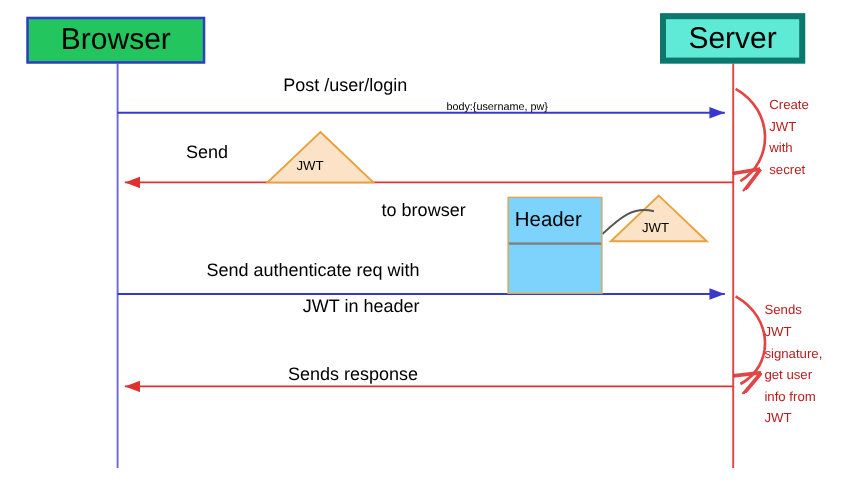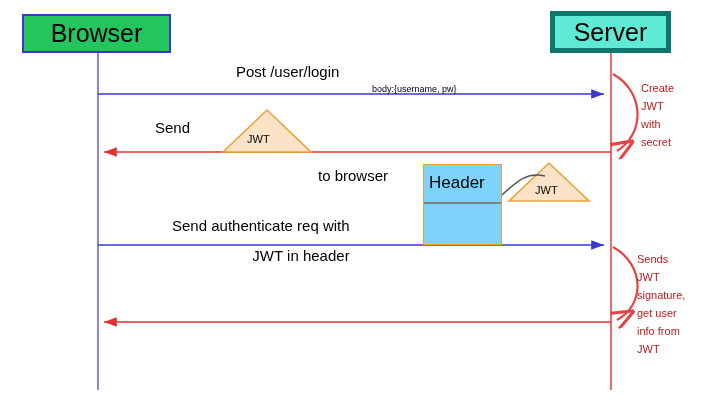--- a/index.html
+++ b/index.html
@@ -163,20 +163,21 @@
 
   <div class="msg-label" style="left:155px; top:118px;">Send</div>
   <div class="msg-label" style="left:318px; top:118px;margin-top:48px;">to browser</div>
 
   <div class="tri-label" style="left:247px; top:133px;">JWT</div>
   <div class="tri-label" style="left:535px; top:184px;">JWT</div>
 
   <div class="msg-label" style="left:172px; top:211px; line-height:30px;">Send authenticate req with
 JWT in header</div>
 
+  <div class="msg-label" style="left:240px; top:303px;">Sends response</div>
 
   <div class="side-note" style="left:641px; top:79px;">Create
 JWT
 with
 secret</div>
 
   <div class="side-note" style="left:637px; top:250px;">Sends
 JWT
 signature,
 get user

